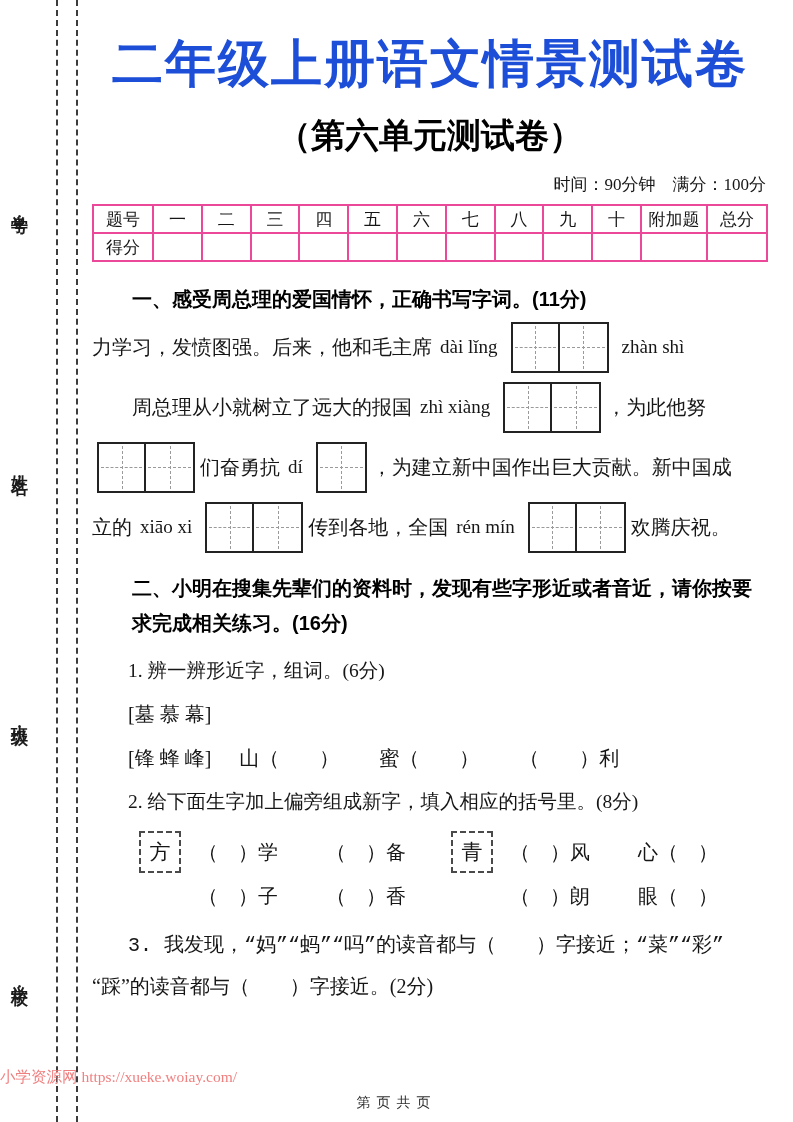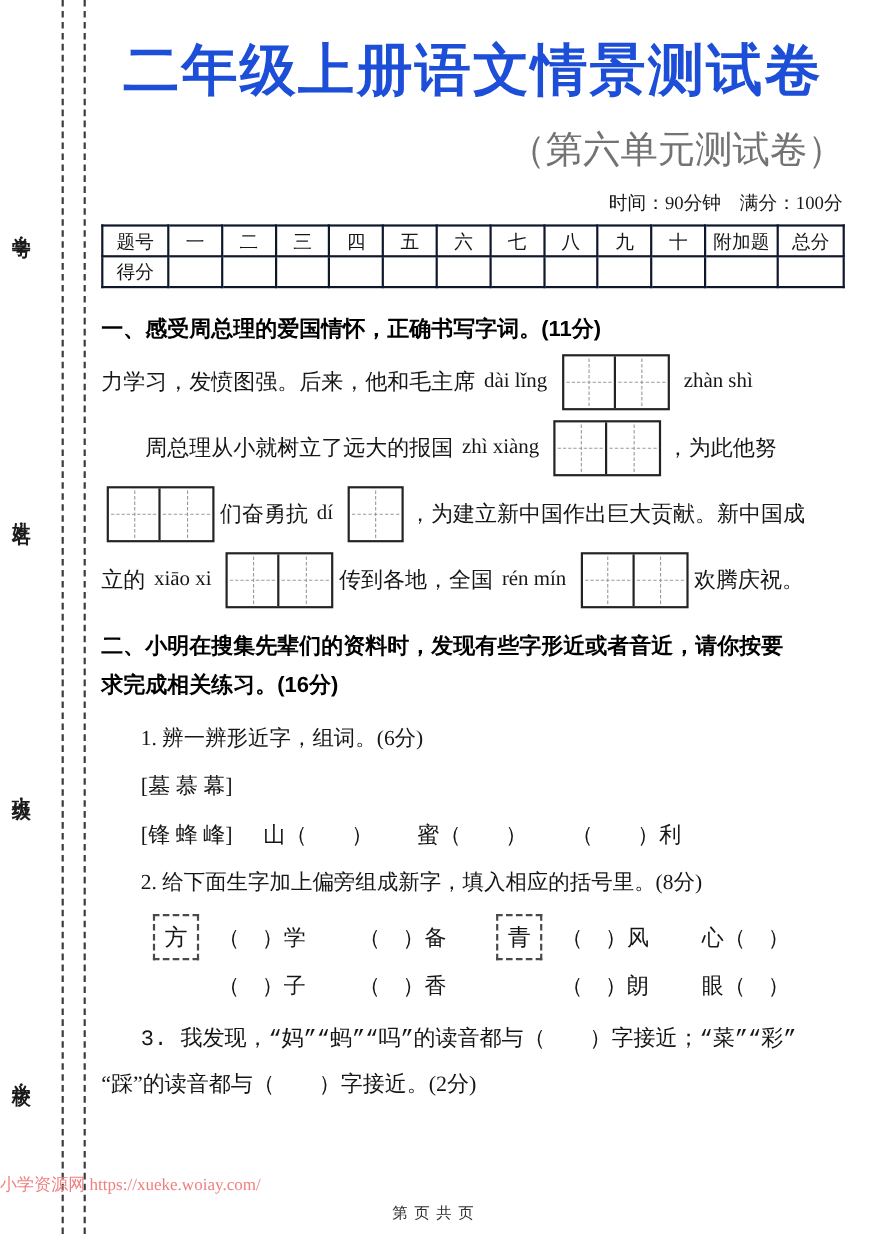--- a/index.html
+++ b/index.html
@@ -21,40 +21,40 @@
   .ml1 { top:202px; } .ml2 { top:462px; } .ml3 { top:712px; } .ml4 { top:972px; }
 
   .main { position:absolute; left:92px; top:0; width:676px; }
 
   .title {
     margin-top:30px; text-align:center;
     font-family:"Liberation Sans","DejaVu Sans",sans-serif;
     font-size:51px; font-weight:900; letter-spacing:2px; color:#1d4ed8;
   }
   .subtitle {
-    margin-top:14px; text-align:right;
+    margin-top:14px; text-align:center;
     font-family:"Liberation Sans","DejaVu Sans",sans-serif;
-    font-size:34px; font-weight:400; color:#737373;
+    font-size:34px; font-weight:700; color:#000000;
   }
   .time-info { margin-top:14px; text-align:right; font-size:17px; padding-right:2px; }
 
   table.score-table { width:100%; border-collapse:collapse; table-layout:fixed; margin-top:8px; }
   table.score-table td {
-    border:2px solid #0f172a; height:28px; text-align:center;
+    border:2px solid #ec4899; height:28px; text-align:center;
     font-size:17px; overflow:hidden; white-space:nowrap;
   }
   td.c-first { width:60px; }
   td.c-extra { width:66px; font-size:15px;font-family:Liberation Serif, serif; }
   td.c-total { width:60px; }
 
   .intro { margin-top:28px; font-size:18px; text-indent:1.3em; letter-spacing:.5px; }
 
   .sec-h {
     margin-top:20px; font-size:20px; font-weight:bold; line-height:1.75;
-    font-family:"Liberation Sans","DejaVu Sans",sans-serif; color:#000;
+    font-family:"Liberation Sans","DejaVu Sans",sans-serif; color:#000;margin-left:40px;
   }
 
   .tline { display:flex; align-items:center; height:60px; font-size:20px; white-space:nowrap; }
   .tline.indent { padding-left:40px; }
   .pinyin { margin:0 8px; font-size:19px; font-family:"Liberation Serif",serif; }
 
   .wgrid { display:inline-flex; border:2px solid #232323; margin:0 5px; background:#fff; flex:none; }
   .wcell { width:47px; height:47px; position:relative; border-right:2px solid #232323; }
   .wcell:last-child { border-right:none; }
   .wcell::before { content:""; position:absolute; left:2px; right:2px; top:50%; border-top:1px dashed #9a9a9a; }

